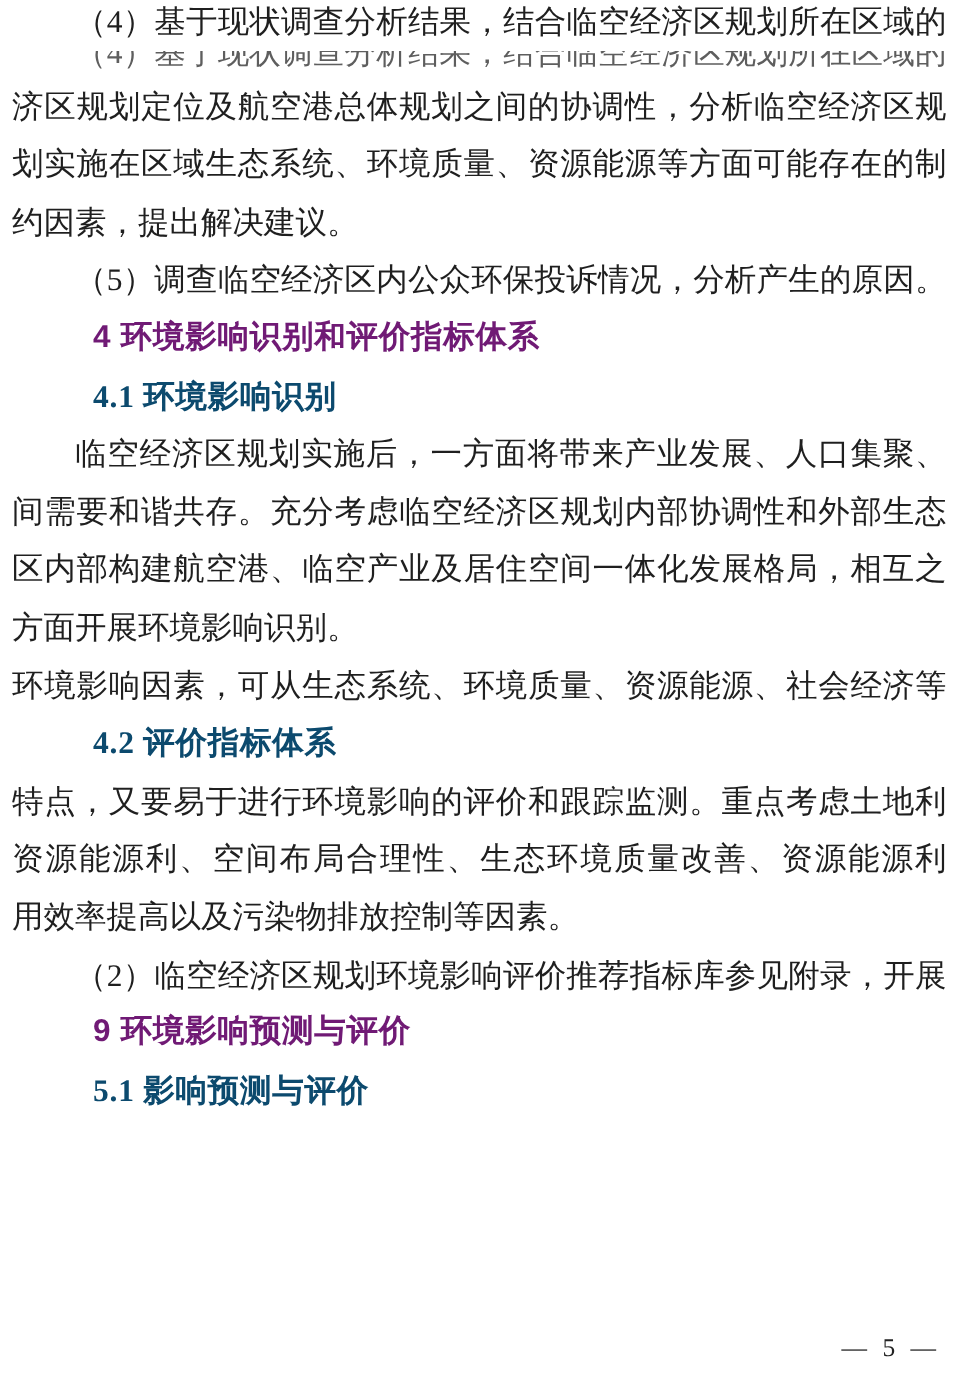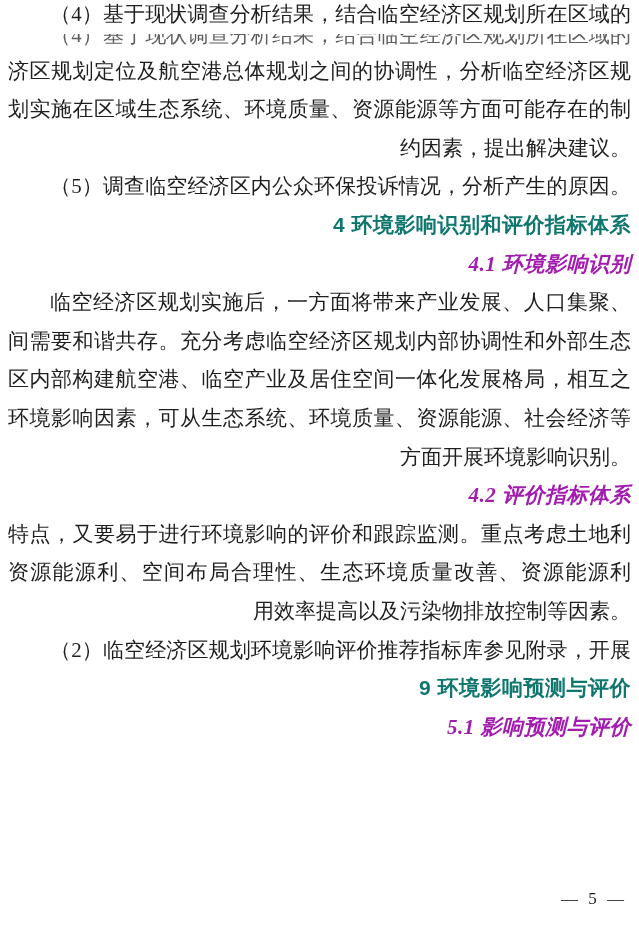--- a/index.html
+++ b/index.html
@@ -21,46 +21,44 @@
     height: 792px;
     box-sizing: border-box;
     padding: 0 8px;
     background: #ffffff;
   }
   .line {
     font-size: 21px;
     line-height: 38.6px;
     color: #1f1f1f;
     white-space: nowrap;
-    text-align: right;
   }
   .line.first {
     margin-top: -5px;
   }
   .line.justify {
     text-align: justify;
     text-align-last: justify;
     text-justify: inter-character;
   }
   .line.indent {
     text-indent: 42px;
   }
   .line.h1 {
     font-family: "Liberation Sans", sans-serif;
     font-weight: 700;
-    color: #0f766e;
+    color: #701a75;
     padding-left: 54px;
     letter-spacing: 0.5px;
   }
   .line.h2 {
     font-weight: 700;
-    color: #a21caf;
+    color: #0c4a6e;
     padding-left: 54px;
     letter-spacing: 0.5px;
-    font-style: italic;
   }
   
   .ghost {
     height: 15px;
     overflow: hidden;
     margin-bottom: 3px;
   }
   .ghost-inner {
     font-size: 21px;
     line-height: 26px;
@@ -94,22 +92,22 @@
       </div>
       <div class="line justify">济区规划定位及航空港总体规划之间的协调性，分析临空经济区规</div>
       <div class="line justify">划实施在区域生态系统、环境质量、资源能源等方面可能存在的制</div>
       <div class="line">约因素，提出解决建议。</div>
       <div class="line justify indent">（5）调查临空经济区内公众环保投诉情况，分析产生的原因。</div>
       <div class="line h1">4 环境影响识别和评价指标体系</div>
       <div class="line h2">4.1 环境影响识别</div>
       <div class="line justify indent">临空经济区规划实施后，一方面将带来产业发展、人口集聚、</div>
       <div class="line justify">间需要和谐共存。充分考虑临空经济区规划内部协调性和外部生态</div>
       <div class="line justify">区内部构建航空港、临空产业及居住空间一体化发展格局，相互之</div>
+      <div class="line">方面开展环境影响识别。</div>
       <div class="line justify">环境影响因素，可从生态系统、环境质量、资源能源、社会经济等</div>
-      <div class="line">方面开展环境影响识别。</div>
       <div class="line h2">4.2 评价指标体系</div>
       <div class="line justify">特点，又要易于进行环境影响的评价和跟踪监测。重点考虑土地利</div>
       <div class="line justify">资源能源利、空间布局合理性、生态环境质量改善、资源能源利</div>
       <div class="line">用效率提高以及污染物排放控制等因素。</div>
       <div class="line justify indent">（2）临空经济区规划环境影响评价推荐指标库参见附录，开展</div>
       <div class="line h1">9 环境影响预测与评价</div>
       <div class="line h2">5.1 影响预测与评价</div>
     </div>
   <div class="page-number">— 5 —</div>
 </div>

